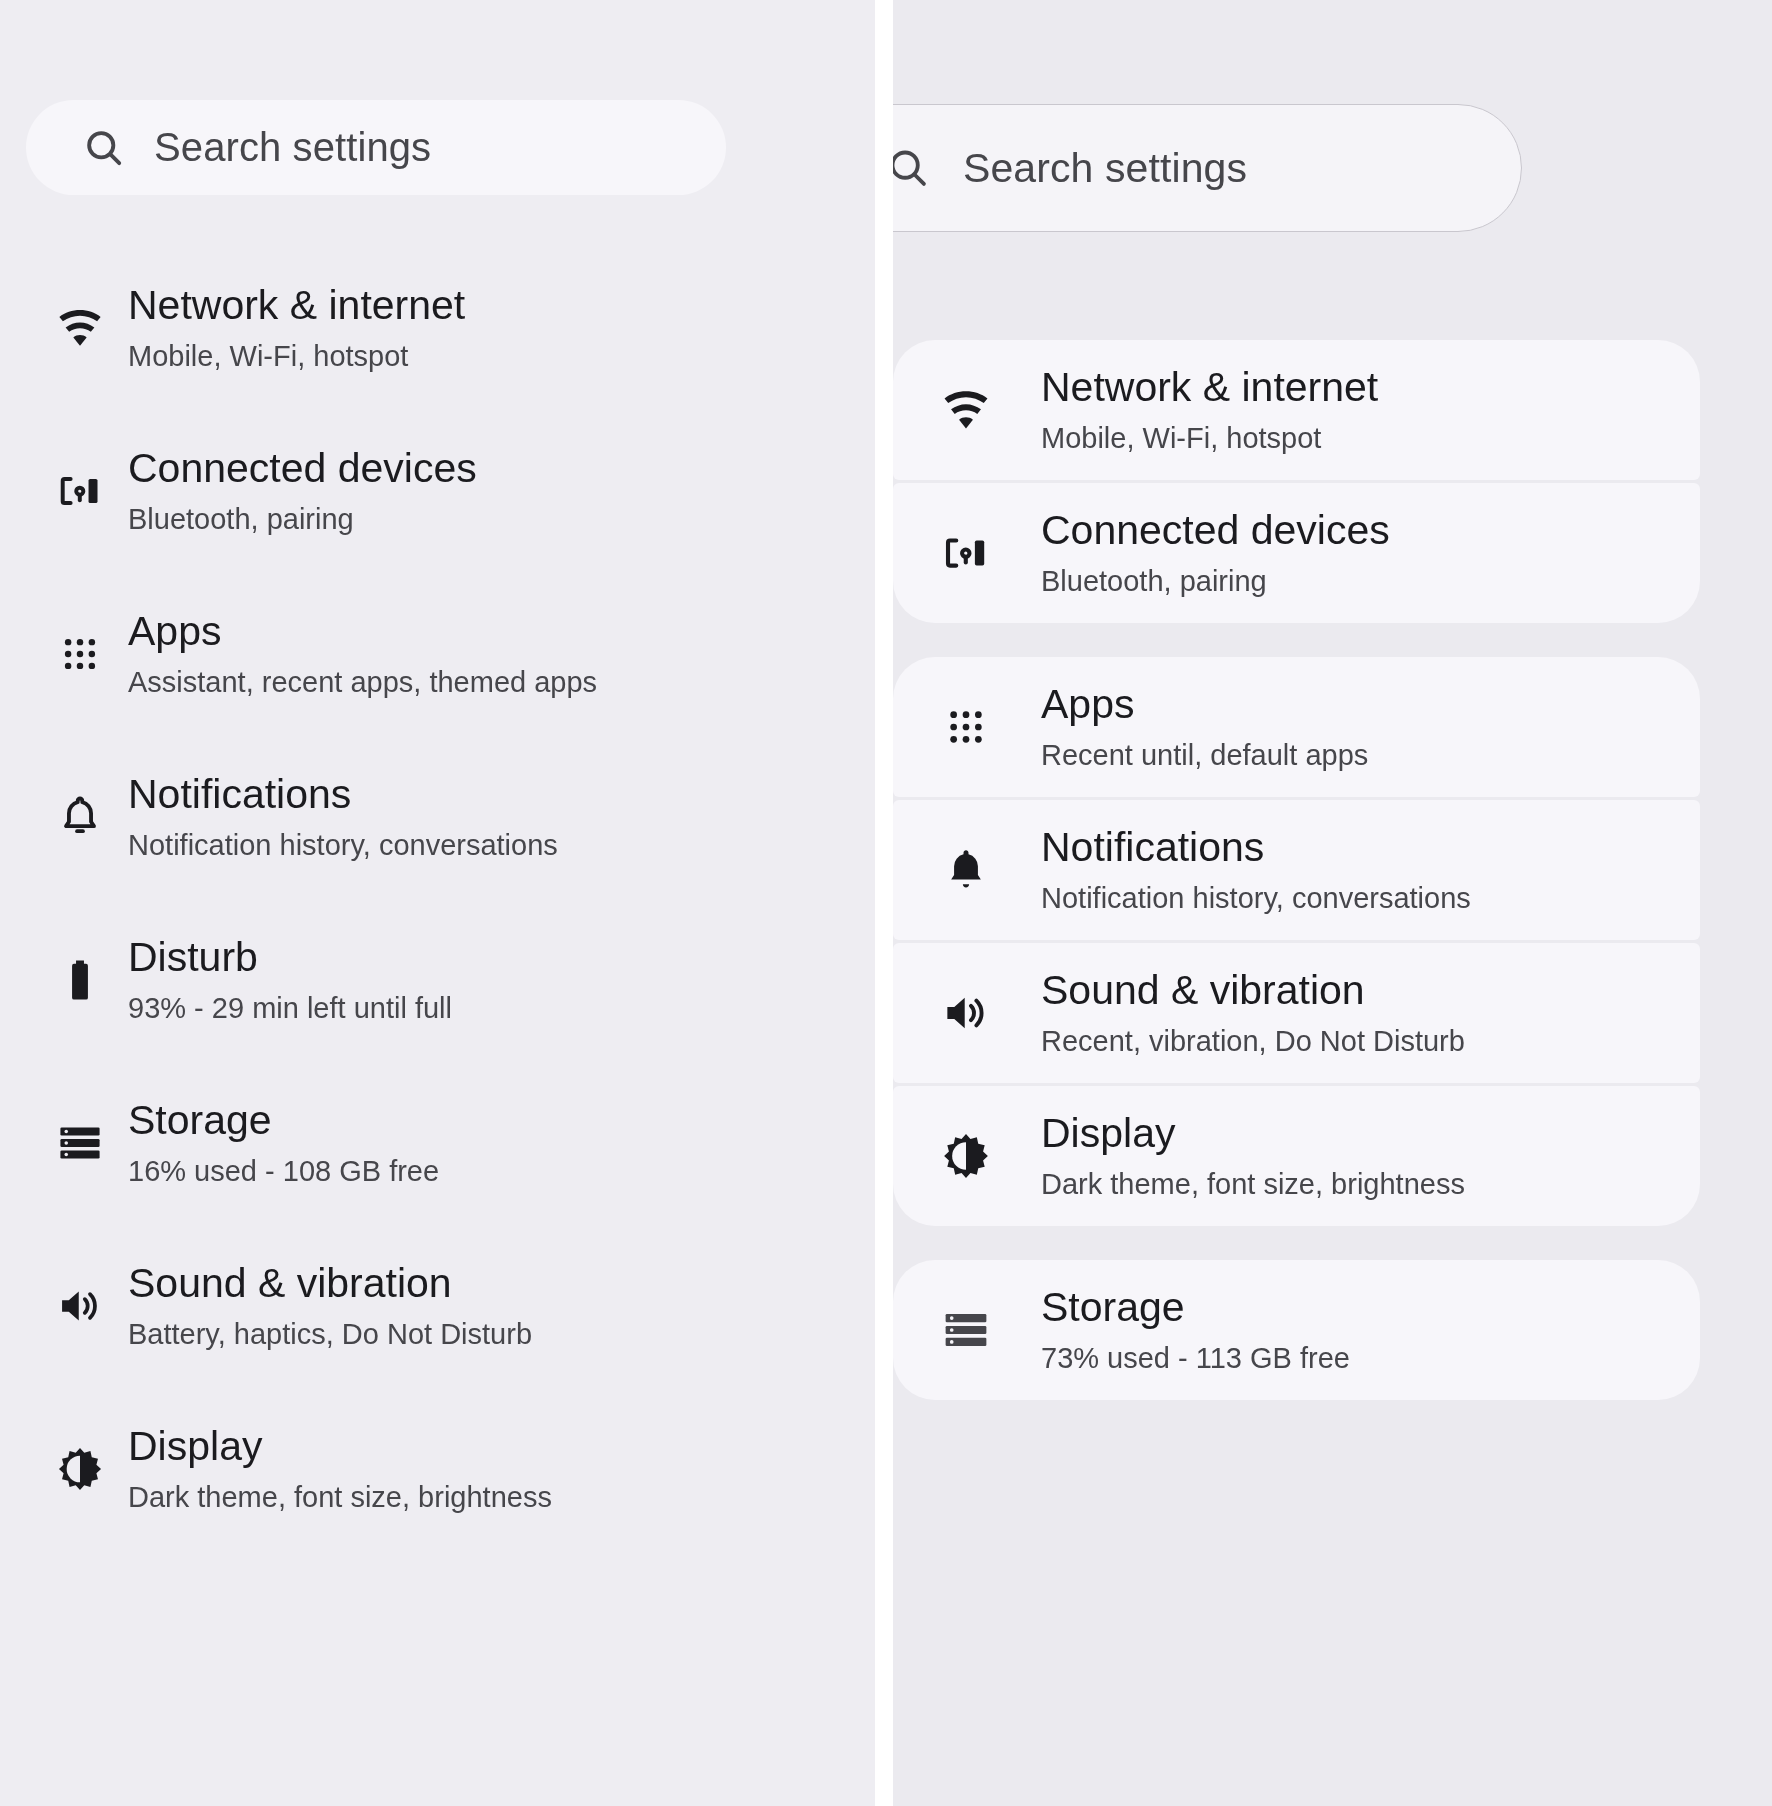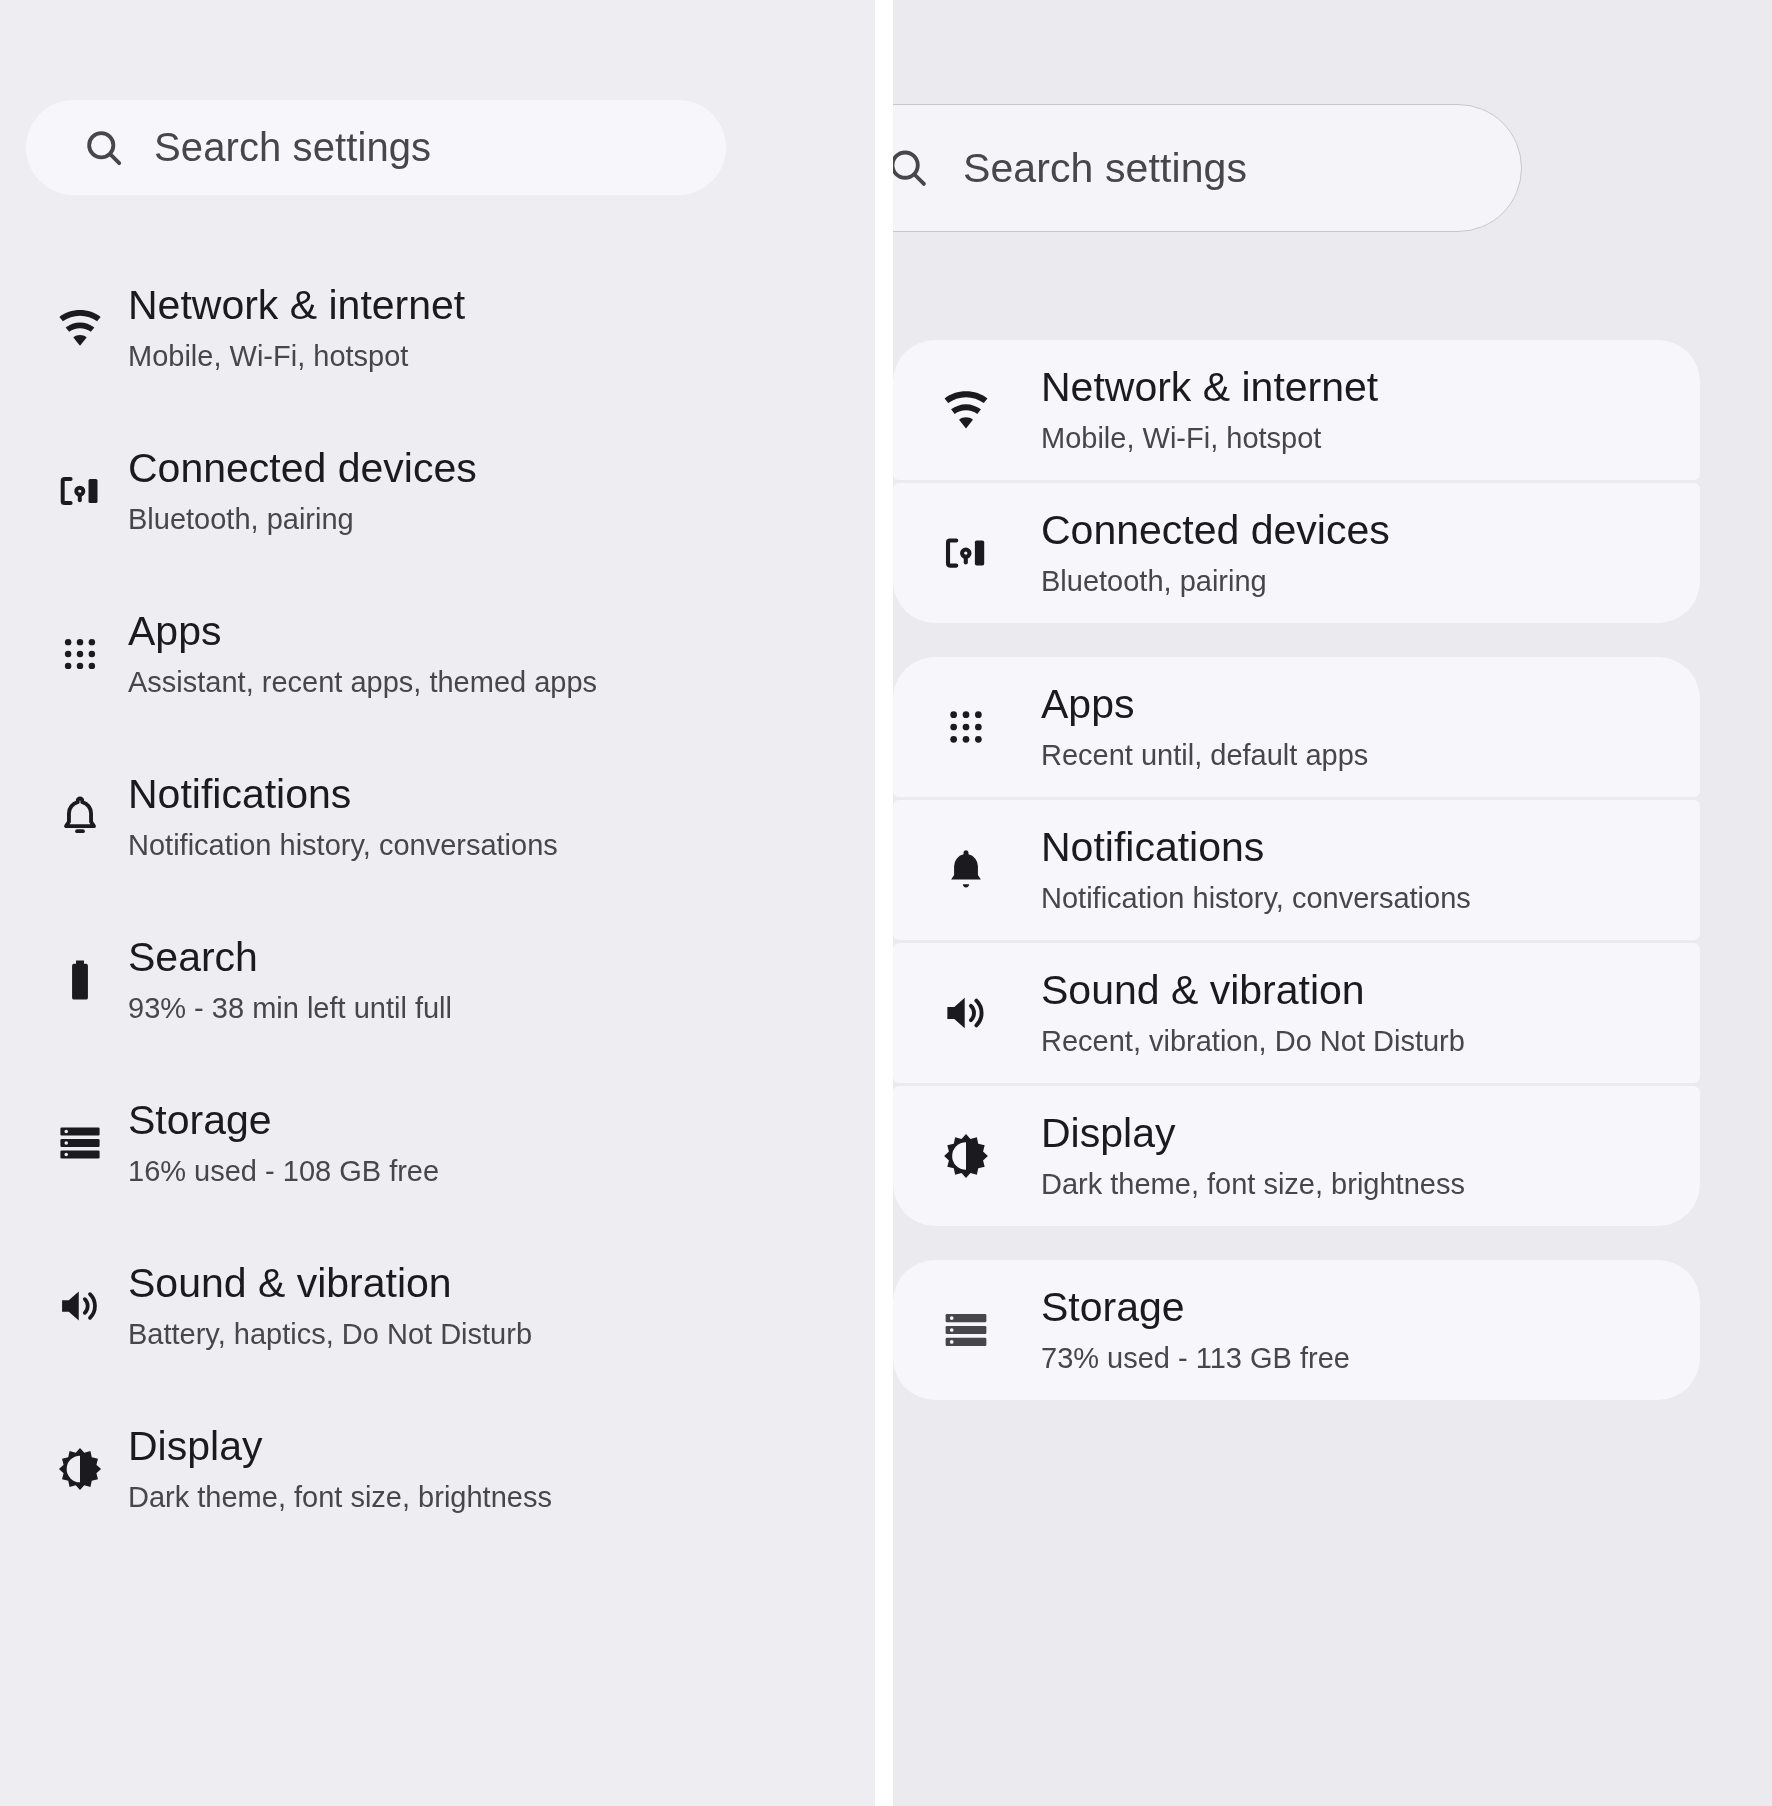--- a/index.html
+++ b/index.html
@@ -286,22 +286,22 @@
         </div>
       </div>
 
       <div class="row-left">
         <span class="row-icon">
           <svg width="50" height="50" viewBox="0 0 24 24" fill="#1b1b1f">
             <path d="M10.1 2.6h3.8v1.6h1.0a0.9 0.9 0 0 1 0.9 0.9v15.4a0.9 0.9 0 0 1-0.9 0.9H9.1a0.9 0.9 0 0 1-0.9-0.9V5.1a0.9 0.9 0 0 1 0.9-0.9h1.0z"></path>
           </svg>
         </span>
         <div class="row-text">
-          <span class="row-title">Search</span>
-          <span class="row-sub">93% - 38 min left until full</span>
+          <span class="row-title">Disturb</span>
+          <span class="row-sub">93% - 29 min left until full</span>
         </div>
       </div>
 
       <div class="row-left">
         <span class="row-icon">
           <svg width="50" height="50" viewBox="0 0 24 24" fill="#1b1b1f">
             <rect x="2.6" y="4.6" width="18.8" height="3.8" rx="0.6"></rect>
             <rect x="2.6" y="10.1" width="18.8" height="3.8" rx="0.6"></rect>
             <rect x="2.6" y="15.6" width="18.8" height="3.8" rx="0.6"></rect>
             <circle cx="5.4" cy="6.5" r="0.85" fill="#eeedf2"></circle>

